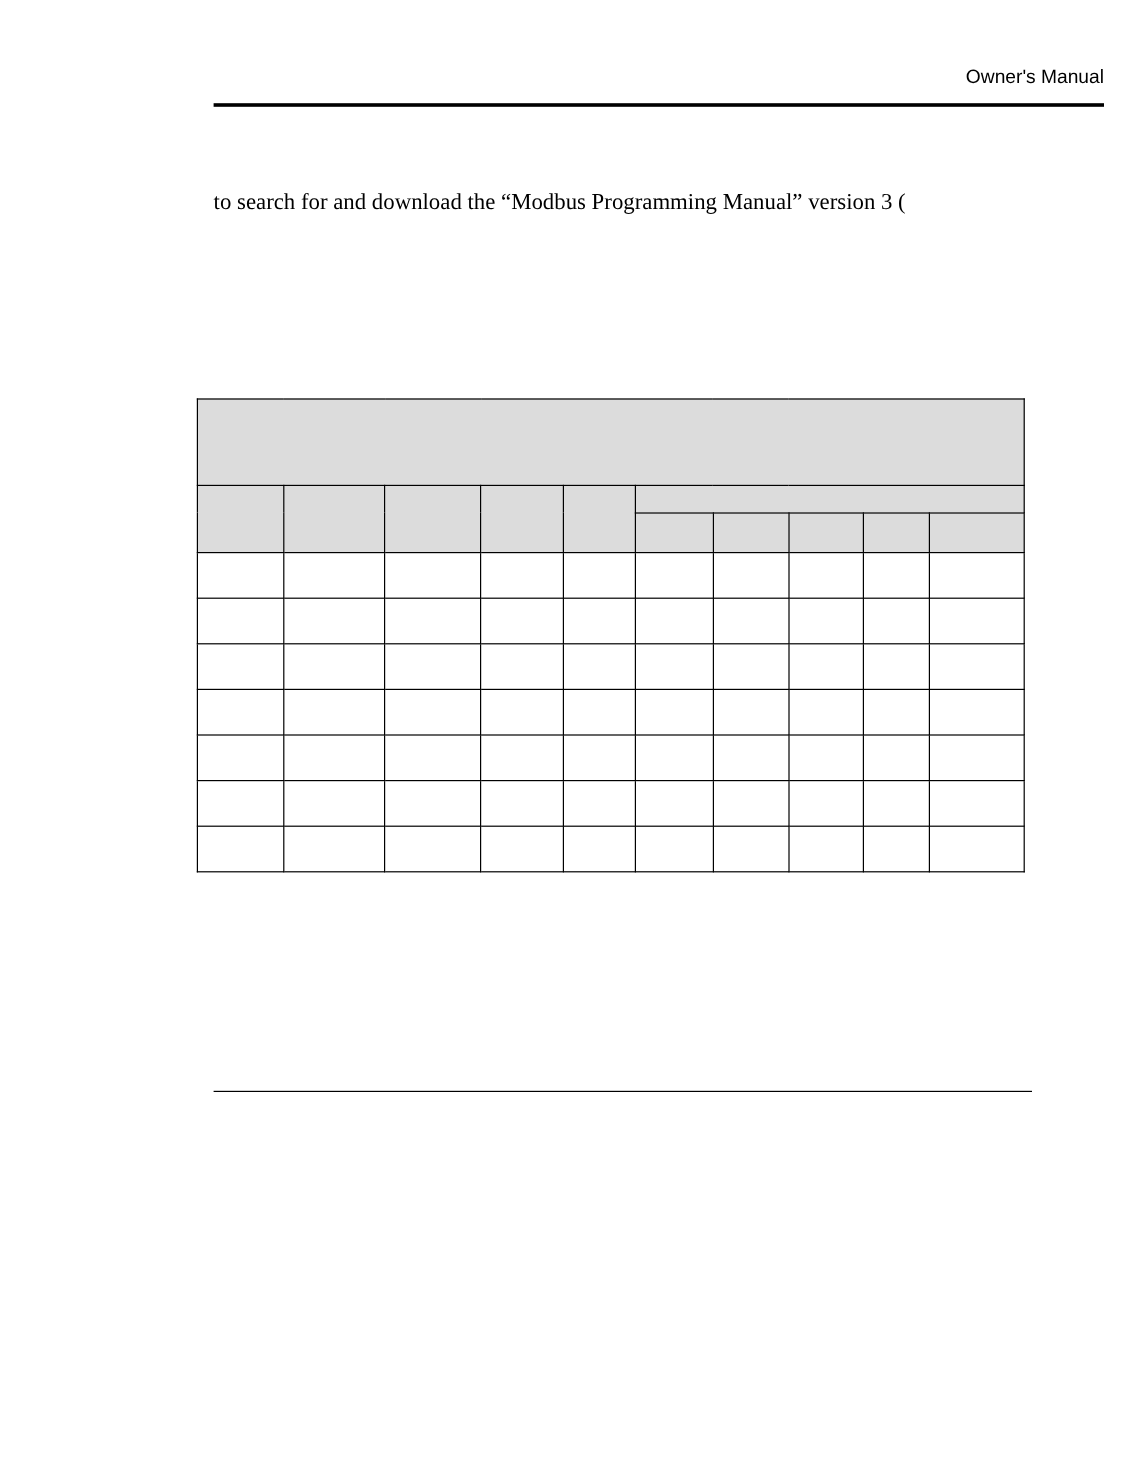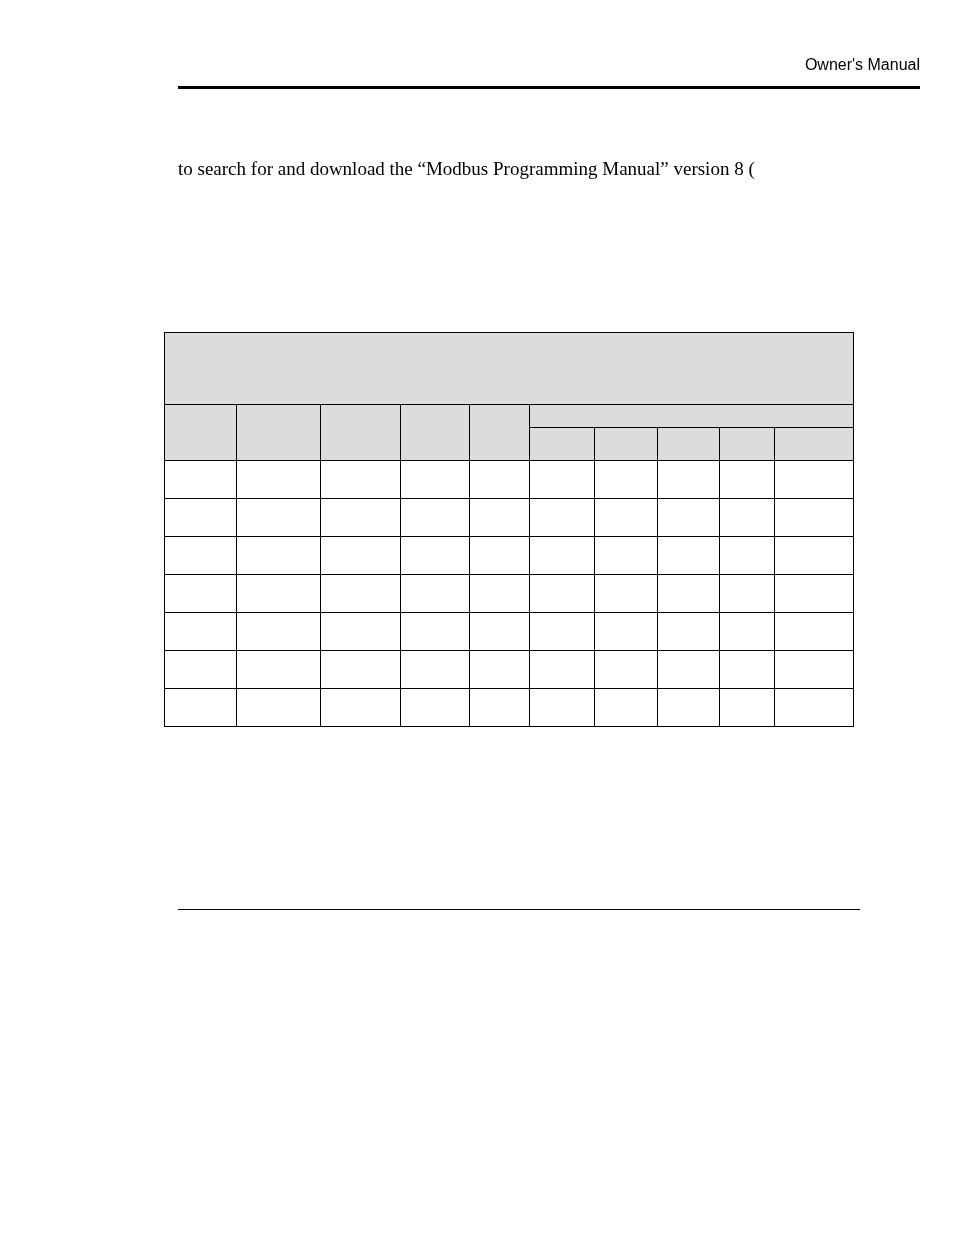--- a/index.html
+++ b/index.html
@@ -92,21 +92,21 @@
 </style>
 </head>
 <body>
 
 <div class="page">
 
   <div class="header">Owner's Manual</div>
 
   <hr class="hr-top">
 
-  <p class="body-text">to search for and download the “Modbus Programming Manual” version 8 (</p>
+  <p class="body-text">to search for and download the “Modbus Programming Manual” version 3 (</p>
 
   <div class="spacer-big"></div>
 
   <div class="table-wrap">
     <table>
       <colgroup>
         <col class="c1">
           <col class="c2">
           <col class="c3">
           <col class="c4">

